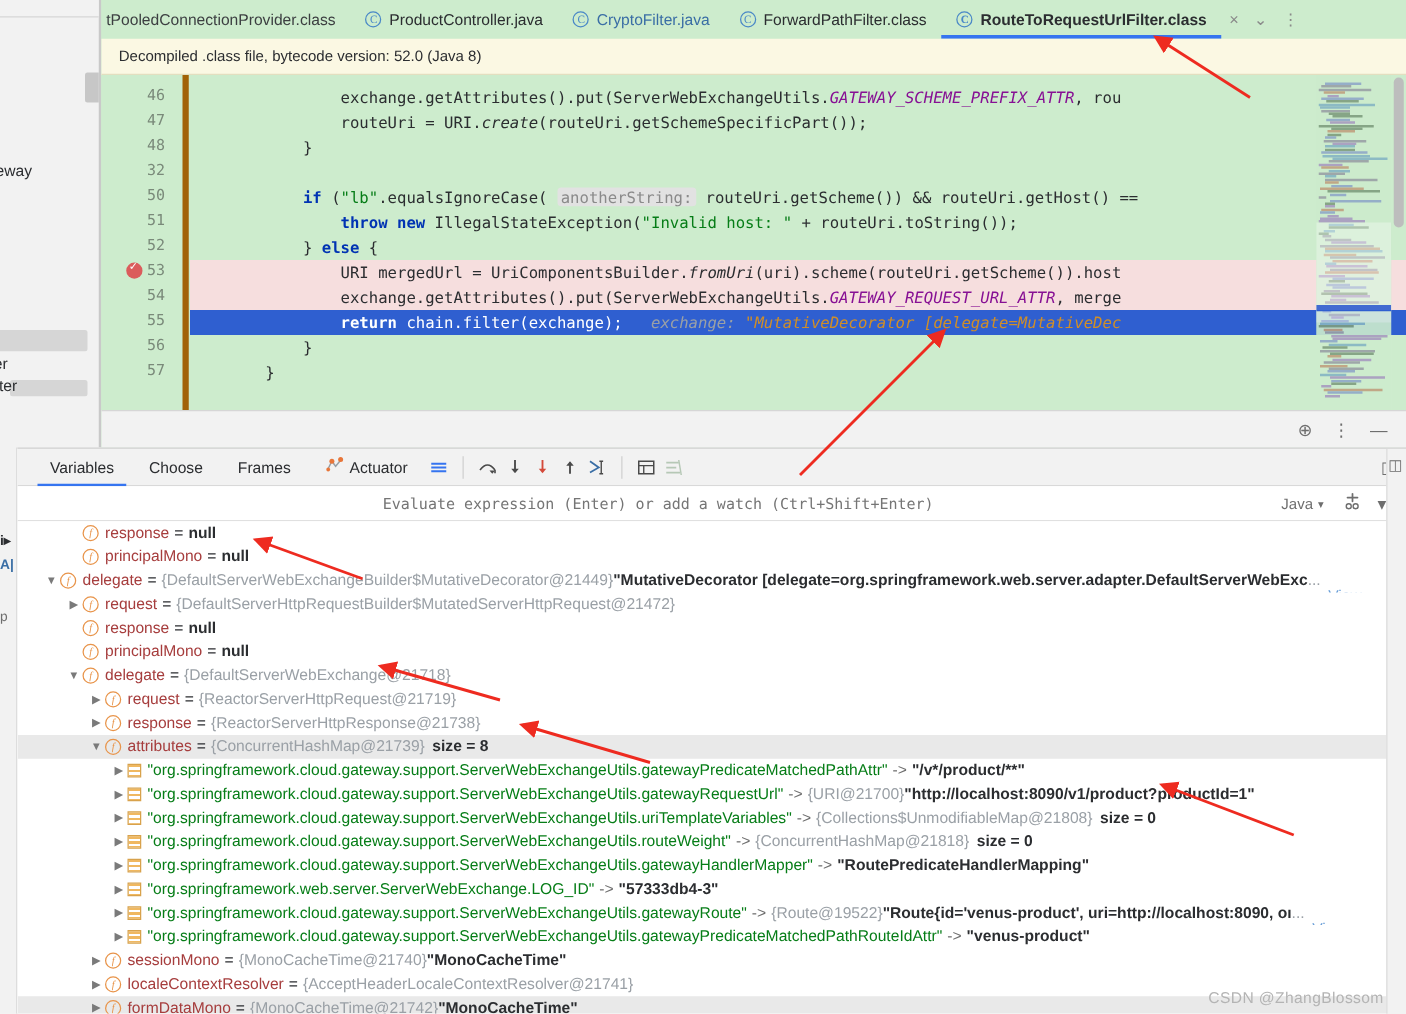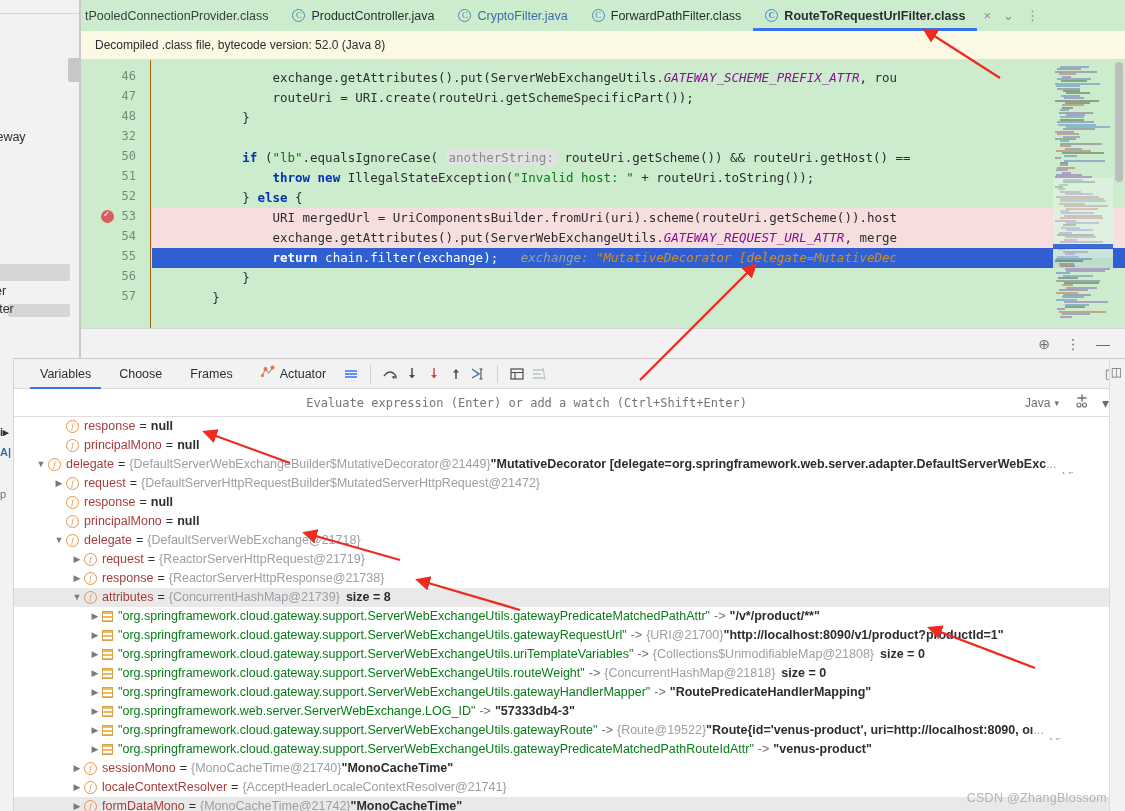--- a/index.html
+++ b/index.html
@@ -77,21 +77,21 @@
   .notif a { color:#a21caf; text-decoration:none; margin-left:22px; cursor:pointer;margin-top:40px; }
 
   
   .codearea {
     position:absolute; left:0; top:60px; width:1045px; height:268px;
     background:#cdeccd; overflow:hidden;
     font-family:"DejaVu Sans Mono", monospace; font-size:12.5px;
   }
   .gutter {
     position:absolute; left:0; top:0; width:70px; height:268px;
-    background:#cdeccd; border-right:1px solid #a16207;
+    background:#cdeccd; border-right:5px solid #a16207;
   }
   .gline {
     position:absolute; right:14px; color:#7a8a7a; font-size:12px; text-align:right;
     font-family:"DejaVu Sans Mono", monospace;
   }
   .bpicon {
     position:absolute; left:20px; width:13px; height:13px; border-radius:50%;
     background:#db5c5c;
   }
   .bpicon::after {
@@ -101,21 +101,21 @@
   .cline {
     position:absolute; left:0; height:20px; line-height:20px; white-space:pre;
     font-family:"DejaVu Sans Mono", monospace; font-size:12.5px; color:#2b2d30;
   }
   .cline.hl-exec { background:#2f5fd0; width:974px; }
   .cline.hl-exec .kw, .cline.hl-exec .txt { color:#ffffff; }
   .rowbg-pink { position:absolute; left:0; width:974px; height:20px; background:#f6dede; }
   .kw { color:#0033b3; font-weight:bold; }
   .str { color:#067d17; }
   .field { color:#871094; font-style:italic; }
-  .meth { color:#2b2d30; }
+  .meth { color:#2b2d30; font-style:italic; }
   .param-chip {
     background:#e2e2e2; color:#8a8a8a; border-radius:3px; padding:0 3px; font-style:normal;
   }
   .inlay { color:#9aa0a6; font-style:italic; }
   .inlay-val { color:#d08e28; font-style:italic; }
 
   
   .minimap {
     position:absolute; right:12px; top:60px; width:60px; height:268px;
     background:#cdeccd; opacity:0.9; overflow:hidden;

